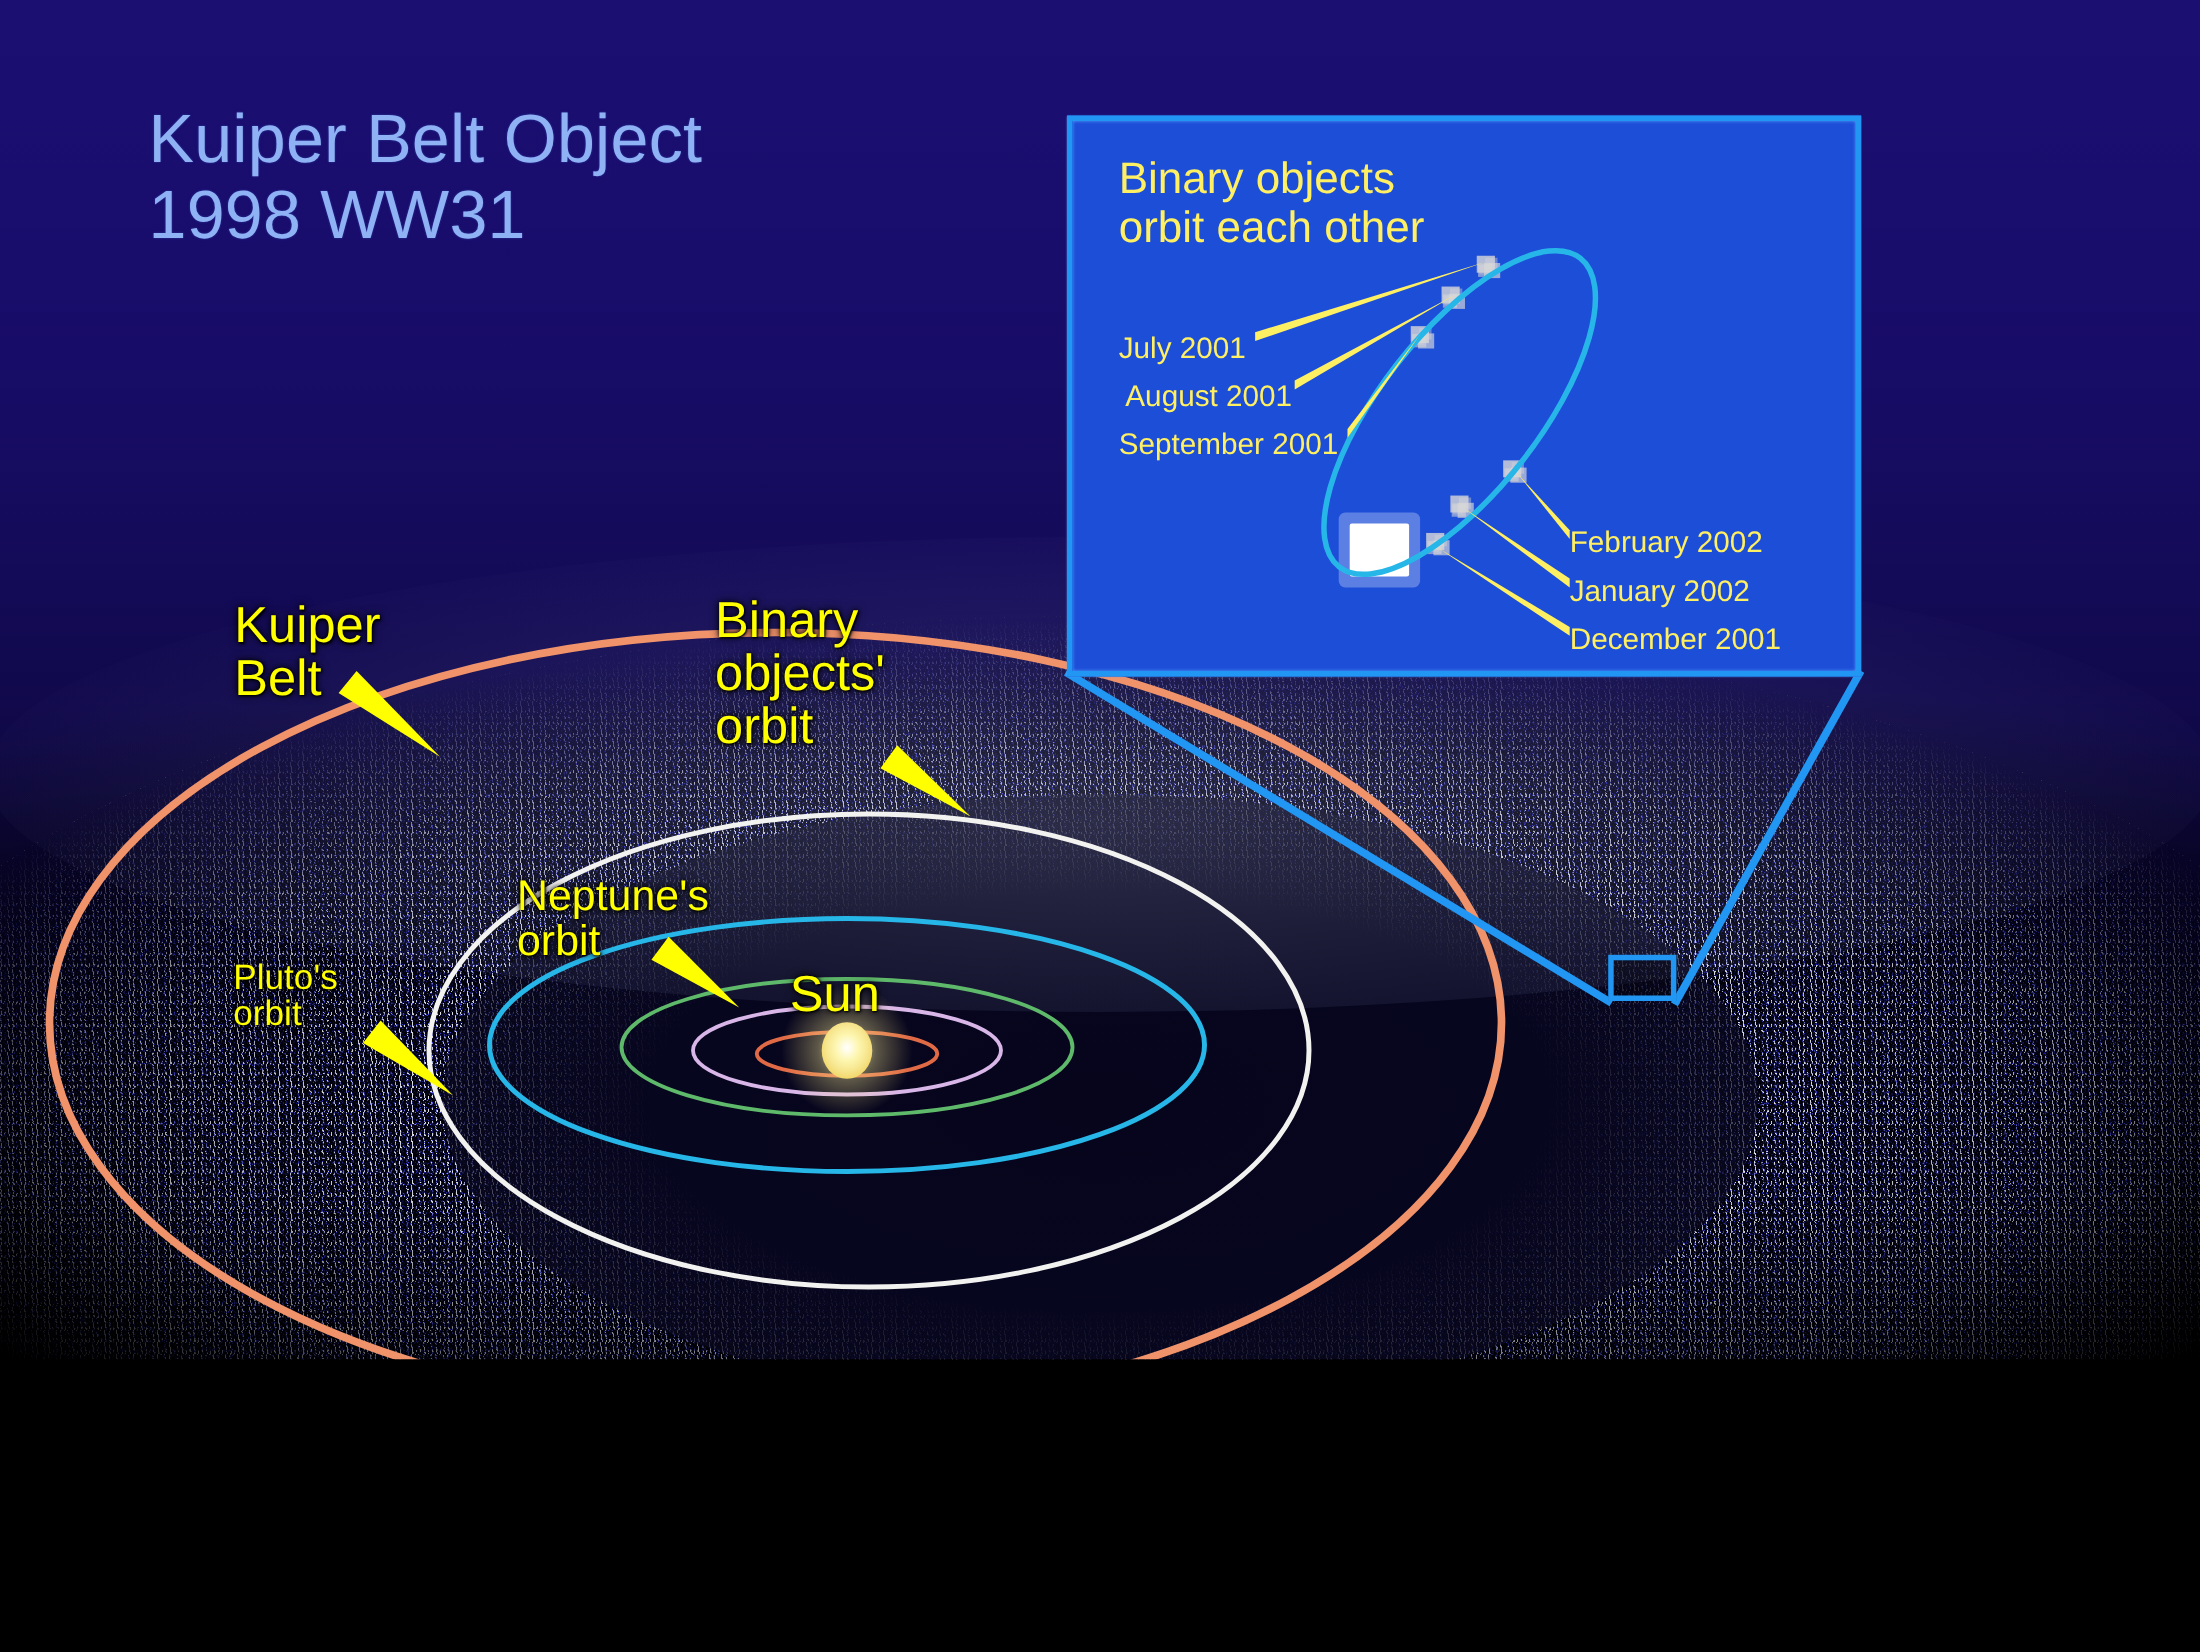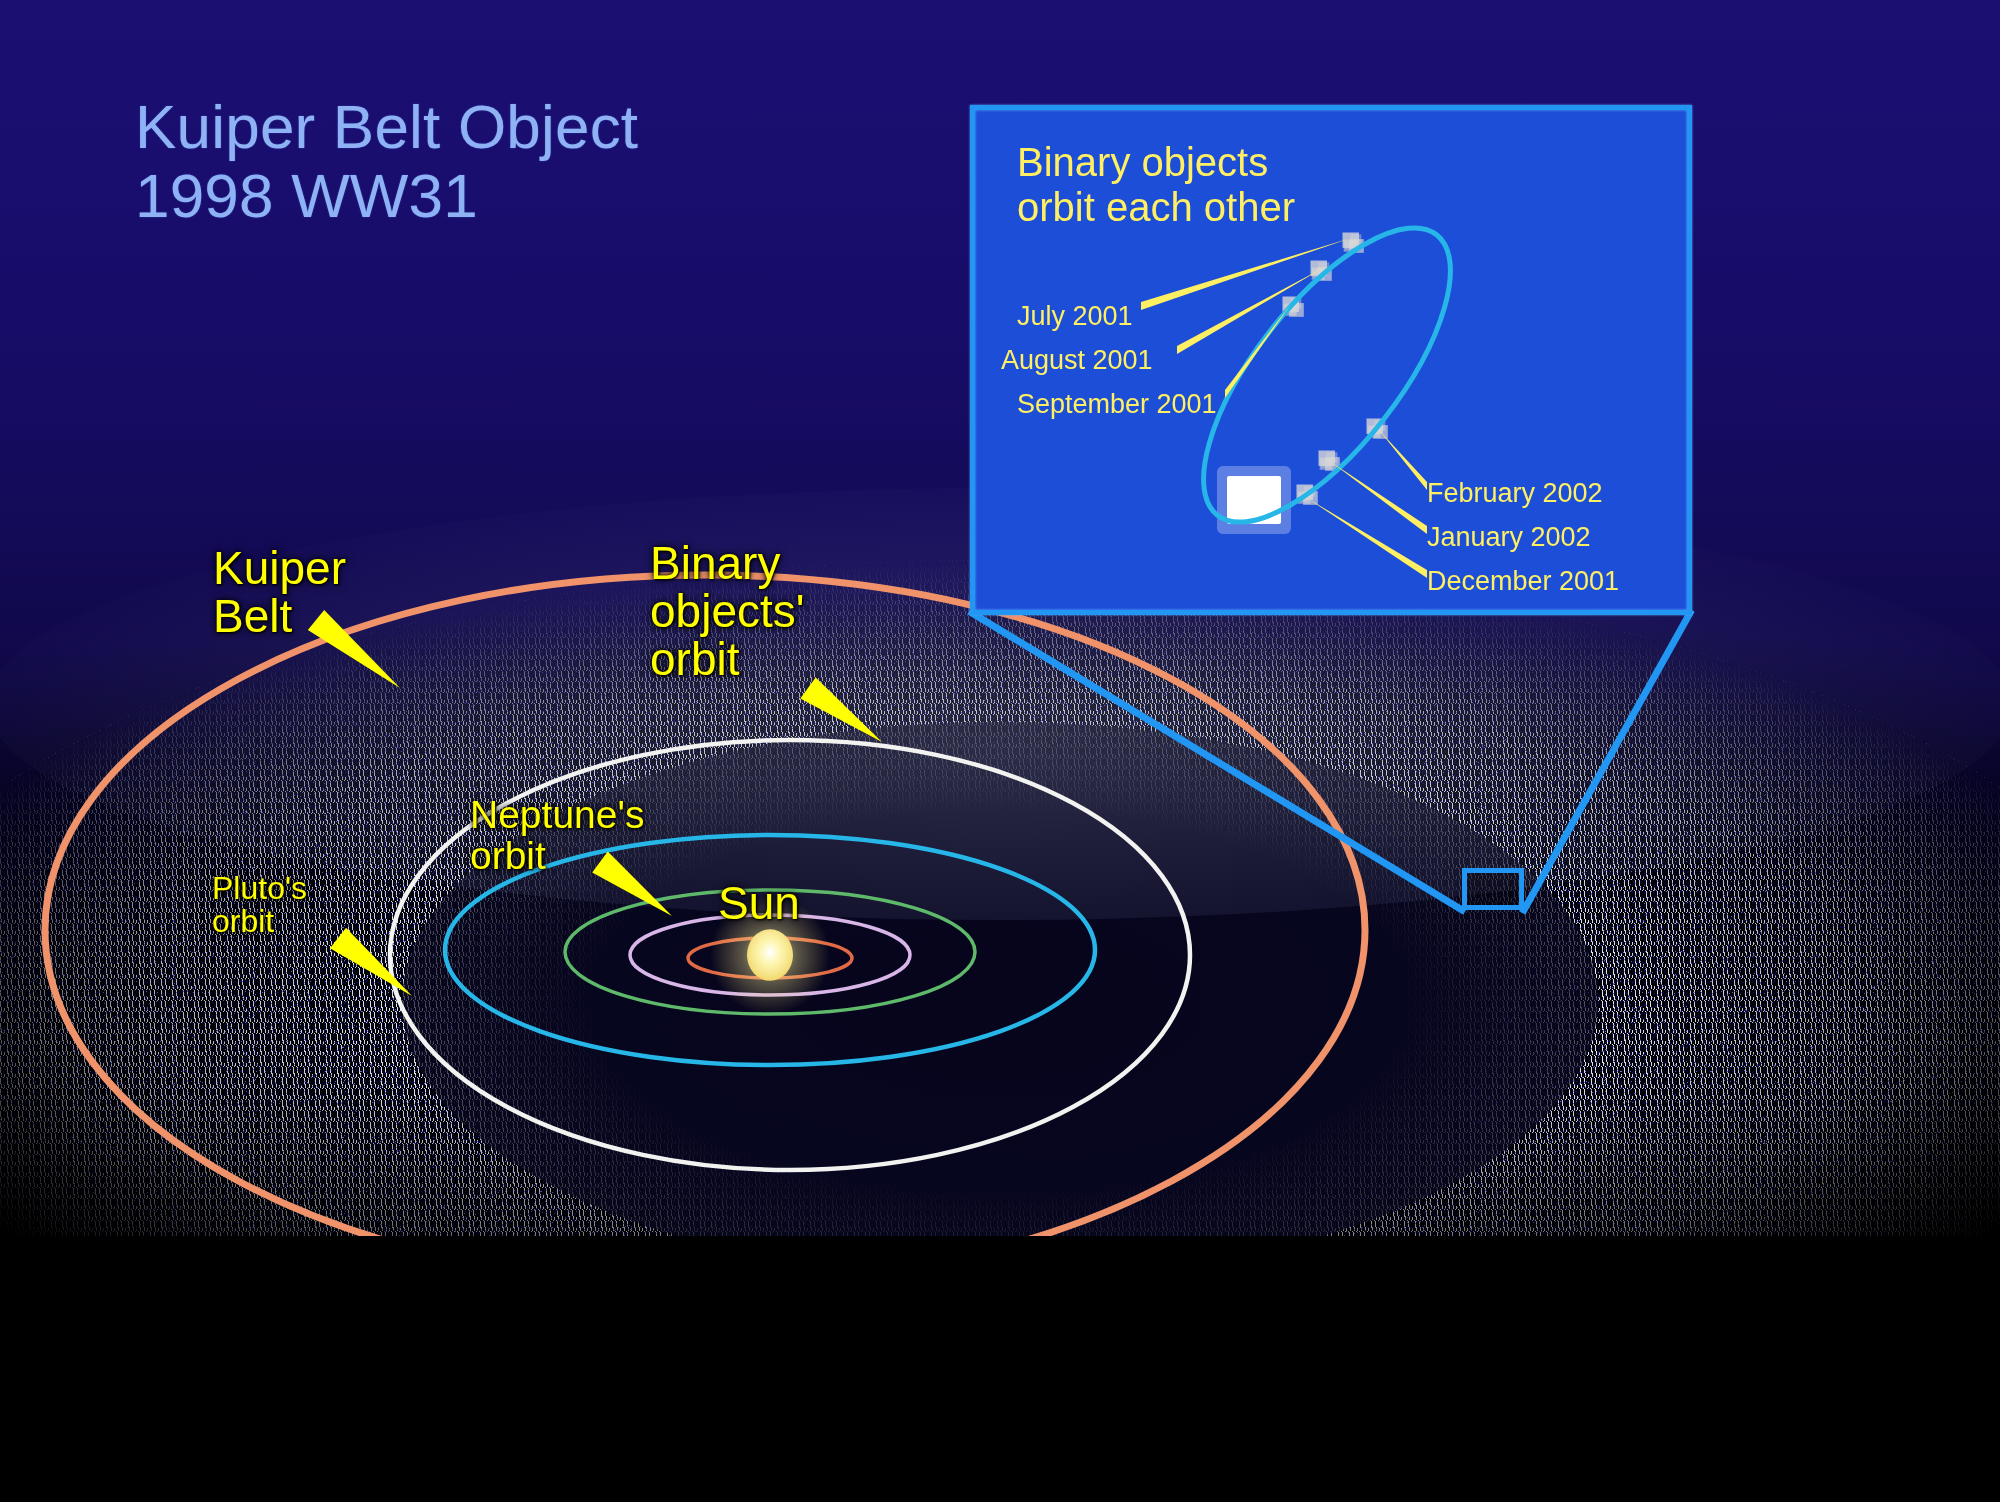--- a/index.html
+++ b/index.html
@@ -229,21 +229,21 @@
           <polygon points="166,192 376,128 166,200" fill="#ffef62"></polygon>
           <polygon points="202,236 348,158 202,244" fill="#ffef62"></polygon>
           <polygon points="250,280 316,194 250,288" fill="#ffef62"></polygon>
           <polygon points="452,372 404,320 452,380" fill="#ffef62"></polygon>
           <polygon points="452,416 356,352 452,424" fill="#ffef62"></polygon>
           <polygon points="452,460 332,388 452,468" fill="#ffef62"></polygon>
         </g>
     </svg>
     <div id="inset-label-host">
         <div class="inset-lab" style="left: 42px; top: 193px;">July 2001</div>
-        <div class="inset-lab" style="left: 26px; top: 237px;">August 2001</div>
+        <div class="inset-lab" style="left: 48px; top: 237px;">August 2001</div>
         <div class="inset-lab" style="left: 42px; top: 281px;">September 2001</div>
         <div class="inset-lab r" style="left: 452px; top: 370px;">February 2002</div>
         <div class="inset-lab r" style="left: 452px; top: 414px;">January 2002</div>
         <div class="inset-lab r" style="left: 452px; top: 458px;">December 2001</div>
       </div>
   </div>
 
   <div id="zoom-box-host">
       <div style="position: absolute; left: 1462px; top: 868px; width: 62px; height: 42px; border: 5px solid rgb(33, 150, 243); box-sizing: border-box; background: rgba(0, 0, 0, 0.25);"></div>
     </div>

